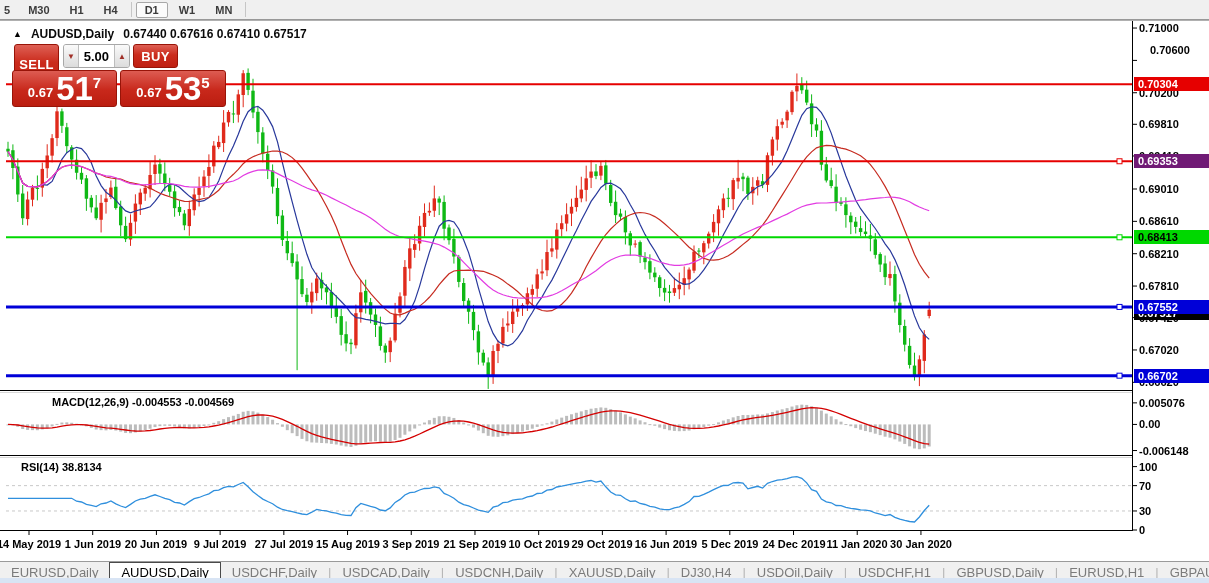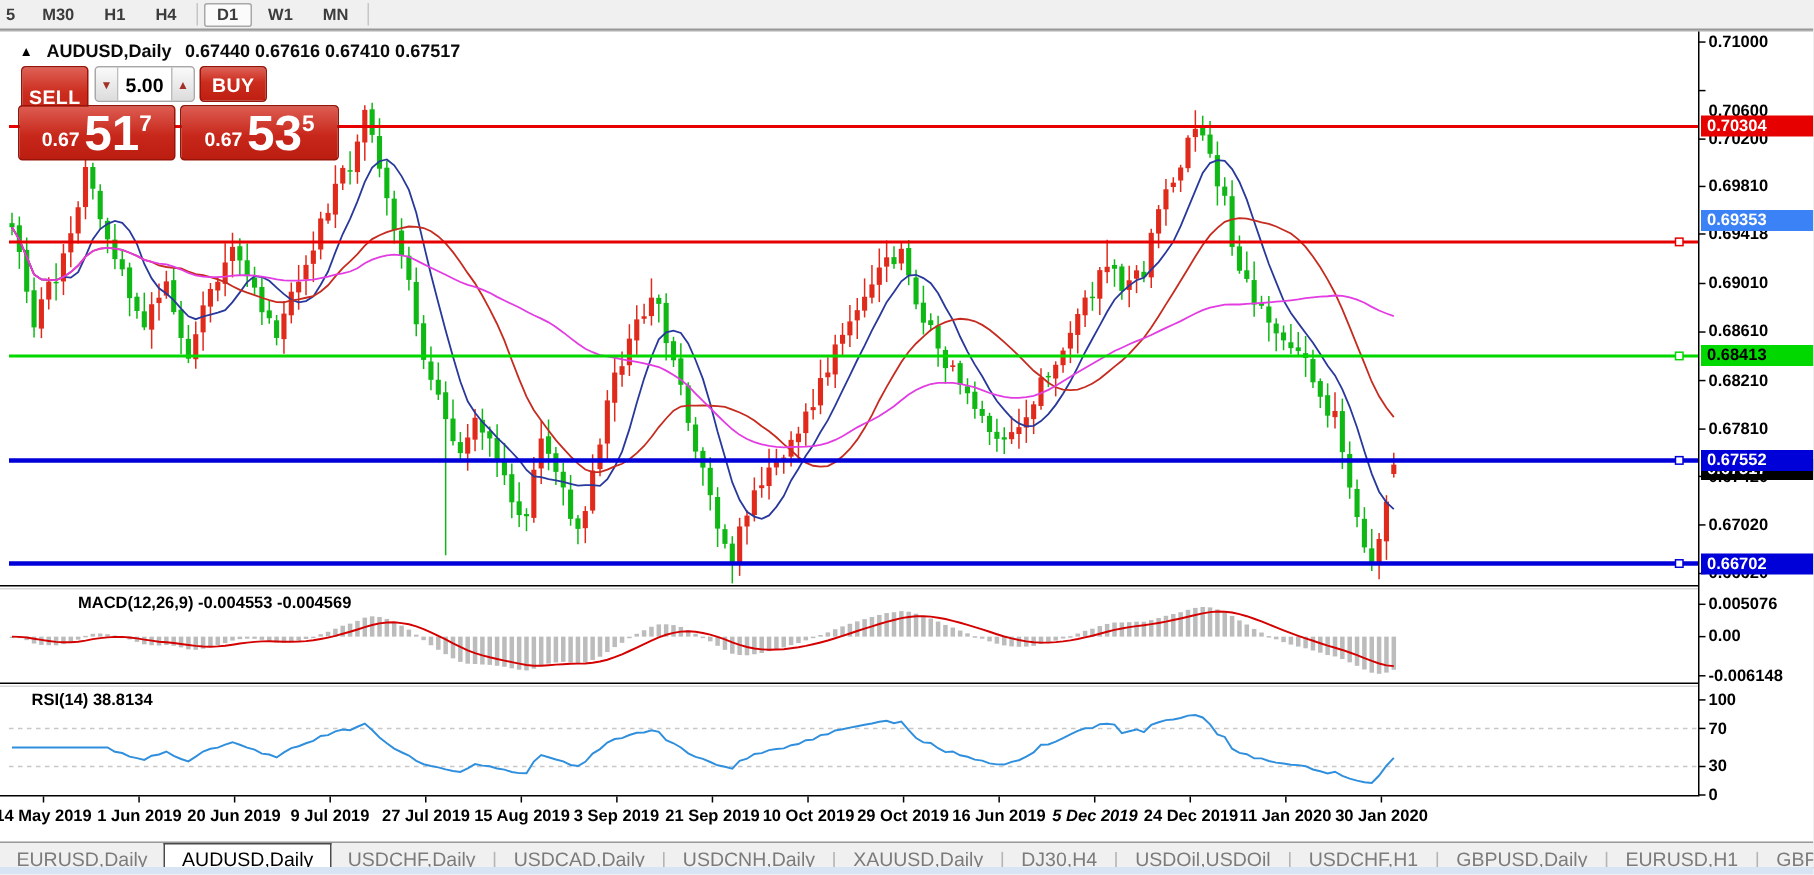--- a/index.html
+++ b/index.html
@@ -731,34 +731,34 @@
         <line x1="793.52" y1="531" x2="793.52" y2="535" stroke="#000"></line>
         <line x1="857.23" y1="531" x2="857.23" y2="535" stroke="#000"></line>
         <line x1="920.94" y1="531" x2="920.94" y2="535" stroke="#000"></line>
       </g>
     </svg>
 
   <div id="overlay">
     <div class="ind-label" style="left:8px;top:396px;margin-left:44px;">MACD(12,26,9) -0.004553 -0.004569</div>
     <div class="ind-label" style="left:8px;top:461px;padding-left:13px;">RSI(14) 38.8134</div>
   <div class="ptick" style="top: 22px;">0.71000</div>
-      <div class="ptick" style="top: 68px;">0.70600</div>
+      <div class="ptick" style="top: 44px; margin-left: 11px;">0.70600</div>
       <div class="ptick" style="top: 87px;">0.70200</div>
       <div class="ptick" style="top: 118px;">0.69810</div>
       <div class="ptick" style="top: 150px;">0.69418</div>
       <div class="ptick" style="top: 183px;">0.69010</div>
       <div class="ptick" style="top: 215px;">0.68610</div>
       <div class="ptick" style="top: 248px;">0.68210</div>
       <div class="ptick" style="top: 280px;">0.67810</div>
       <div class="ptick" style="top: 312px;">0.67420</div>
       <div class="ptick" style="top: 344px;">0.67020</div>
       <div class="ptick" style="top: 376px;">0.66620</div>
       <div class="badge" style="top: 306px; background: rgb(0, 0, 0); color: rgb(255, 255, 255);">0.67517</div>
       <div class="badge" style="top: 77px; background: rgb(230, 0, 0); color: rgb(255, 255, 255);">0.70304</div>
-      <div class="badge" style="top: 140px; background: #3b82f6; color: rgb(255, 255, 255);">0.69353</div>
+      <div class="badge" style="top: 154px; background: #701a75; color: rgb(255, 255, 255);">0.69353</div>
       <div class="badge" style="top: 230px; background: rgb(0, 216, 0); color: rgb(0, 0, 0);">0.68413</div>
       <div class="badge" style="top: 300px; background: rgb(0, 0, 216); color: rgb(255, 255, 255);">0.67552</div>
       <div class="badge" style="top: 369px; background: rgb(0, 0, 216); color: rgb(255, 255, 255);">0.66702</div>
       <div class="ptick" style="top: 397px;">0.005076</div>
       <div class="ptick" style="top: 418px;">0.00</div>
       <div class="ptick" style="top: 445px;">-0.006148</div>
       <div class="ptick" style="top: 461px;">100</div>
       <div class="ptick" style="top: 480px;">70</div>
       <div class="ptick" style="top: 505px;">30</div>
       <div class="ptick" style="top: 524px;">0</div>
@@ -766,21 +766,21 @@
       <div class="dlabel" style="left: 93px;">1 Jun 2019</div>
       <div class="dlabel" style="left: 156px;">20 Jun 2019</div>
       <div class="dlabel" style="left: 220px;">9 Jul 2019</div>
       <div class="dlabel" style="left: 284px;">27 Jul 2019</div>
       <div class="dlabel" style="left: 348px;">15 Aug 2019</div>
       <div class="dlabel" style="left: 411px;">3 Sep 2019</div>
       <div class="dlabel" style="left: 475px;">21 Sep 2019</div>
       <div class="dlabel" style="left: 539px;">10 Oct 2019</div>
       <div class="dlabel" style="left: 602px;">29 Oct 2019</div>
       <div class="dlabel" style="left: 666px;">16 Jun 2019</div>
-      <div class="dlabel" style="left: 730px; font-style: italic;">5 Dec 2019</div>
+      <div class="dlabel" style="left: 730px;">5 Dec 2019</div>
       <div class="dlabel" style="left: 794px;">24 Dec 2019</div>
       <div class="dlabel" style="left: 857px;">11 Jan 2020</div>
       <div class="dlabel" style="left: 921px;">30 Jan 2020</div>
     </div>
 
   <div id="chart-title">
     <span class="tri">▲</span>
     <span>AUDUSD,Daily</span>
     <span>0.67440 0.67616 0.67410 0.67517</span>
   </div>
@@ -816,21 +816,21 @@
       <div class="tab">USDCHF,Daily</div>
       <div class="tabsep">|</div>
       <div class="tab">USDCAD,Daily</div>
       <div class="tabsep">|</div>
       <div class="tab">USDCNH,Daily</div>
       <div class="tabsep">|</div>
       <div class="tab">XAUUSD,Daily</div>
       <div class="tabsep">|</div>
       <div class="tab">DJ30,H4</div>
       <div class="tabsep">|</div>
-      <div class="tab">USDOil,USDOil</div>
+      <div class="tab">USDOil,Daily</div>
       <div class="tabsep">|</div>
       <div class="tab">USDCHF,H1</div>
       <div class="tabsep">|</div>
       <div class="tab">GBPUSD,Daily</div>
       <div class="tabsep">|</div>
       <div class="tab">EURUSD,H1</div>
       <div class="tabsep">|</div>
       <div class="tab">GBPAUD,H1</div>
     </div>
   <div id="statusbar"></div>

